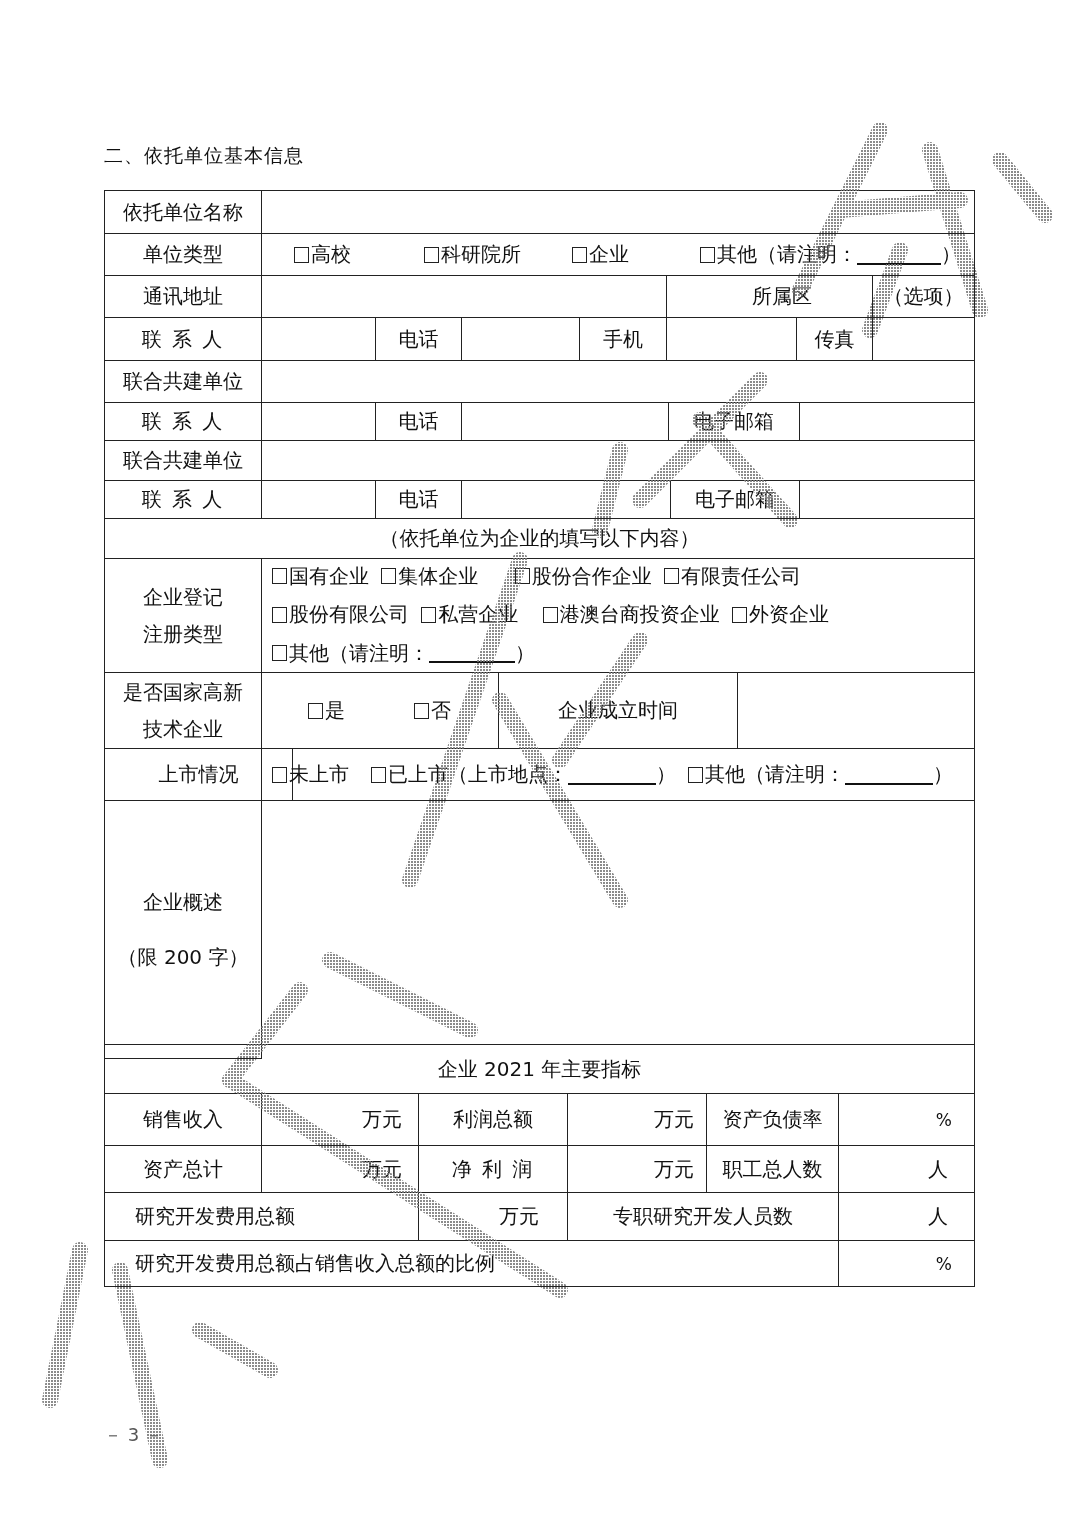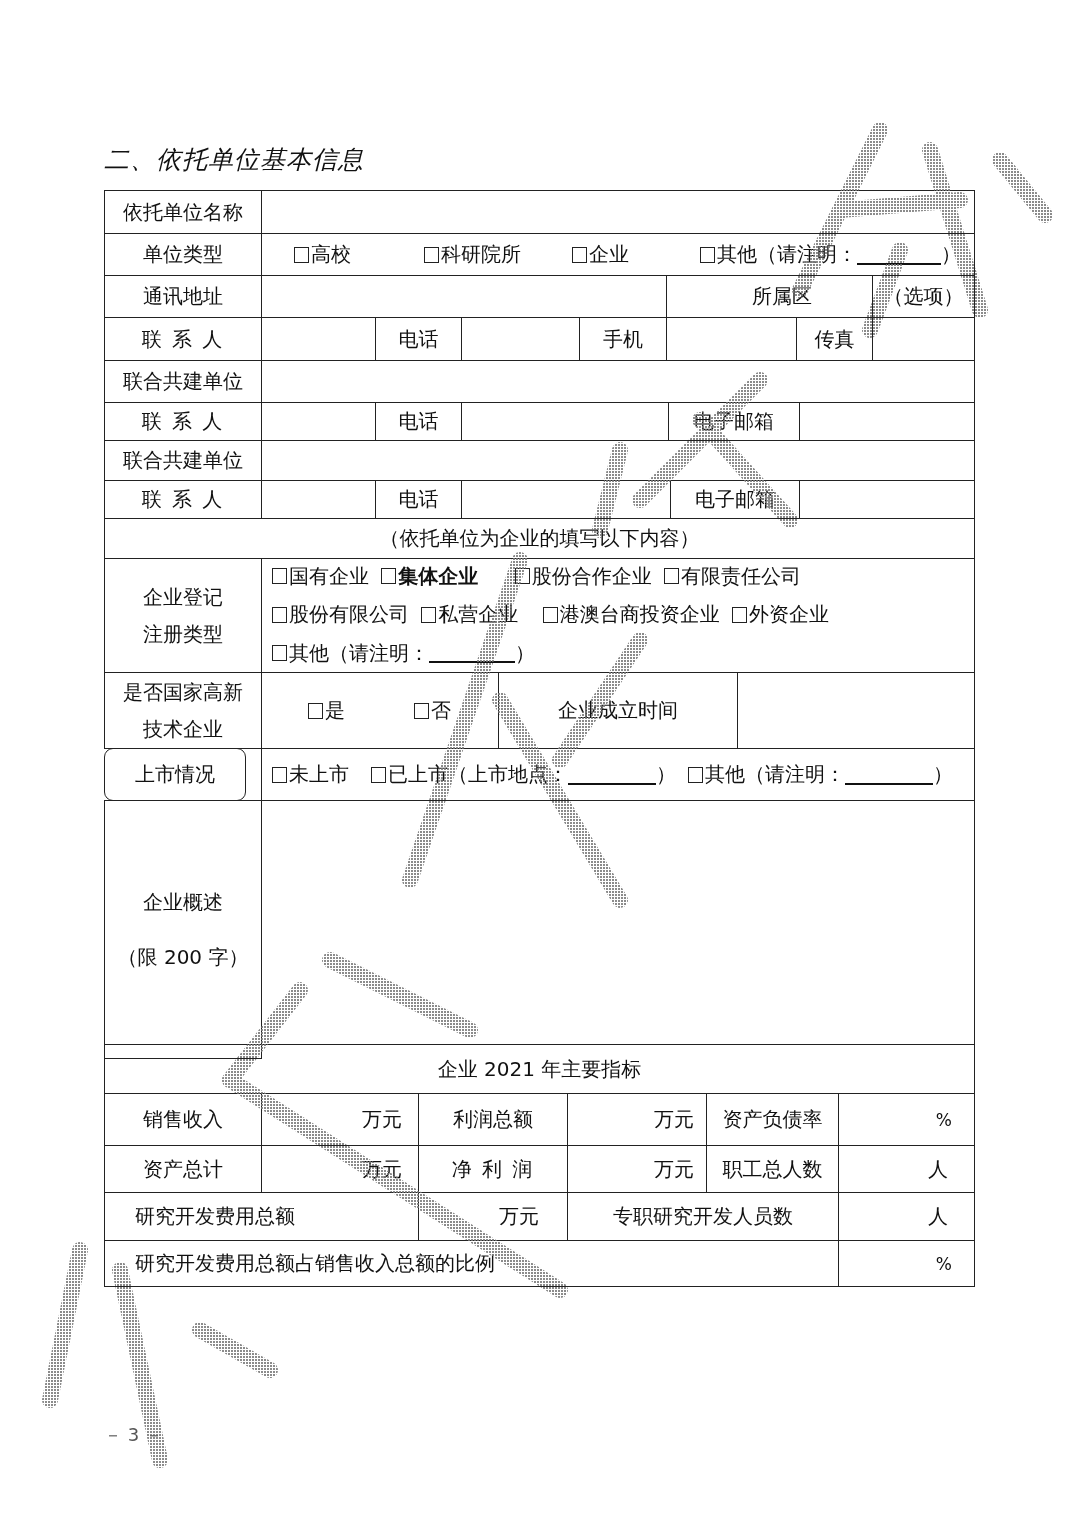--- a/index.html
+++ b/index.html
@@ -1,18 +1,18 @@
 <!DOCTYPE html>
 <html><head>
 <meta charset="utf-8">
 <style>
   html, body { margin:0; padding:0; background:#ffffff; }
   body { width:1080px; height:1527px; position:relative; overflow:hidden;
          font-family:"DejaVu Sans", "Liberation Sans", sans-serif; color:#111; }
-  .title { position:absolute; left:104px; top:143px; font-size:25px; letter-spacing:1px;font-style:italic; }
+  .title { position:absolute; left:104px; top:143px; font-size:19px; letter-spacing:1px; }
   .tbl { position:absolute; left:104px; top:190px; width:871px; height:1097px; }
   .c { position:absolute; border:1.5px solid #222; box-sizing:border-box; display:flex;
        align-items:center; font-size:20px; white-space:nowrap; }
   .ctr { justify-content:center; }
   .lft { justify-content:flex-start; padding-left:12px; }
   .rgt { justify-content:flex-end; padding-right:14px; }
   .col { flex-direction:column; justify-content:center; line-height:37px; }
   .colL { flex-direction:column; align-items:flex-start; justify-content:center; line-height:37px; padding-left:10px; }
   .blank { display:inline-block; border-bottom:2px solid #111; height:18px; vertical-align:baseline; }
   .box { display:inline-block; width:13px; height:14px; border:1px solid #222; margin-right:2px; vertical-align:-1px; }
@@ -91,21 +91,21 @@
     <span>注册类型</span>
   </div>
 
   <div class="c ctr" style="left:0;top:328px;width:871px;height:41px;">（依托单位为企业的填写以下内容）</div>
   <div class="c colL" style="left:157px;top:368px;width:714px;height:115px;">
     <div>
       <span class="opt">
           <span class="box"></span>
           <span>国有企业</span>
         </span>
-      <span class="opt" style="margin-left:6px;font-weight:bold;">
+      <span class="opt" style="margin-left:6px;">
           <span class="box"></span>
           <span>集体企业</span>
         </span>
       <span class="opt" style="margin-left:6px;padding-left:24px;">
           <span class="box"></span>
           <span>股份合作企业</span>
         </span>
       <span class="opt" style="margin-left:6px;">
           <span class="box"></span>
           <span>有限责任公司</span>
@@ -149,21 +149,21 @@
         <span>是</span>
       </span>
     <span class="opt" style="position:absolute;left:152px;">
         <span class="box"></span>
         <span>否</span>
       </span>
   </div>
   <div class="c ctr" style="left:394px;top:482px;width:240px;height:77px;">企业成立时间</div>
   <div class="c" style="left:633px;top:482px;width:238px;height:77px;"></div>
 
-  <div class="c ctr" style="left:0;top:558px;width:142px;height:53px;border-radius:9px;">上市情况</div>
+  <div class="c ctr" style="left:0;top:558px;width:189px;height:53px;">上市情况</div>
   <div class="c lft" style="left:157px;top:558px;width:714px;height:53px;padding-left:10px;">
     <span class="opt">
         <span class="box"></span>
         <span>未上市</span>
       </span>
     <span class="opt" style="margin-left:22px;">
         <span class="box"></span>
         <span>已上市（上市地点：</span>
         <span class="blank" style="width:88px;"></span>
         <span>）</span>

